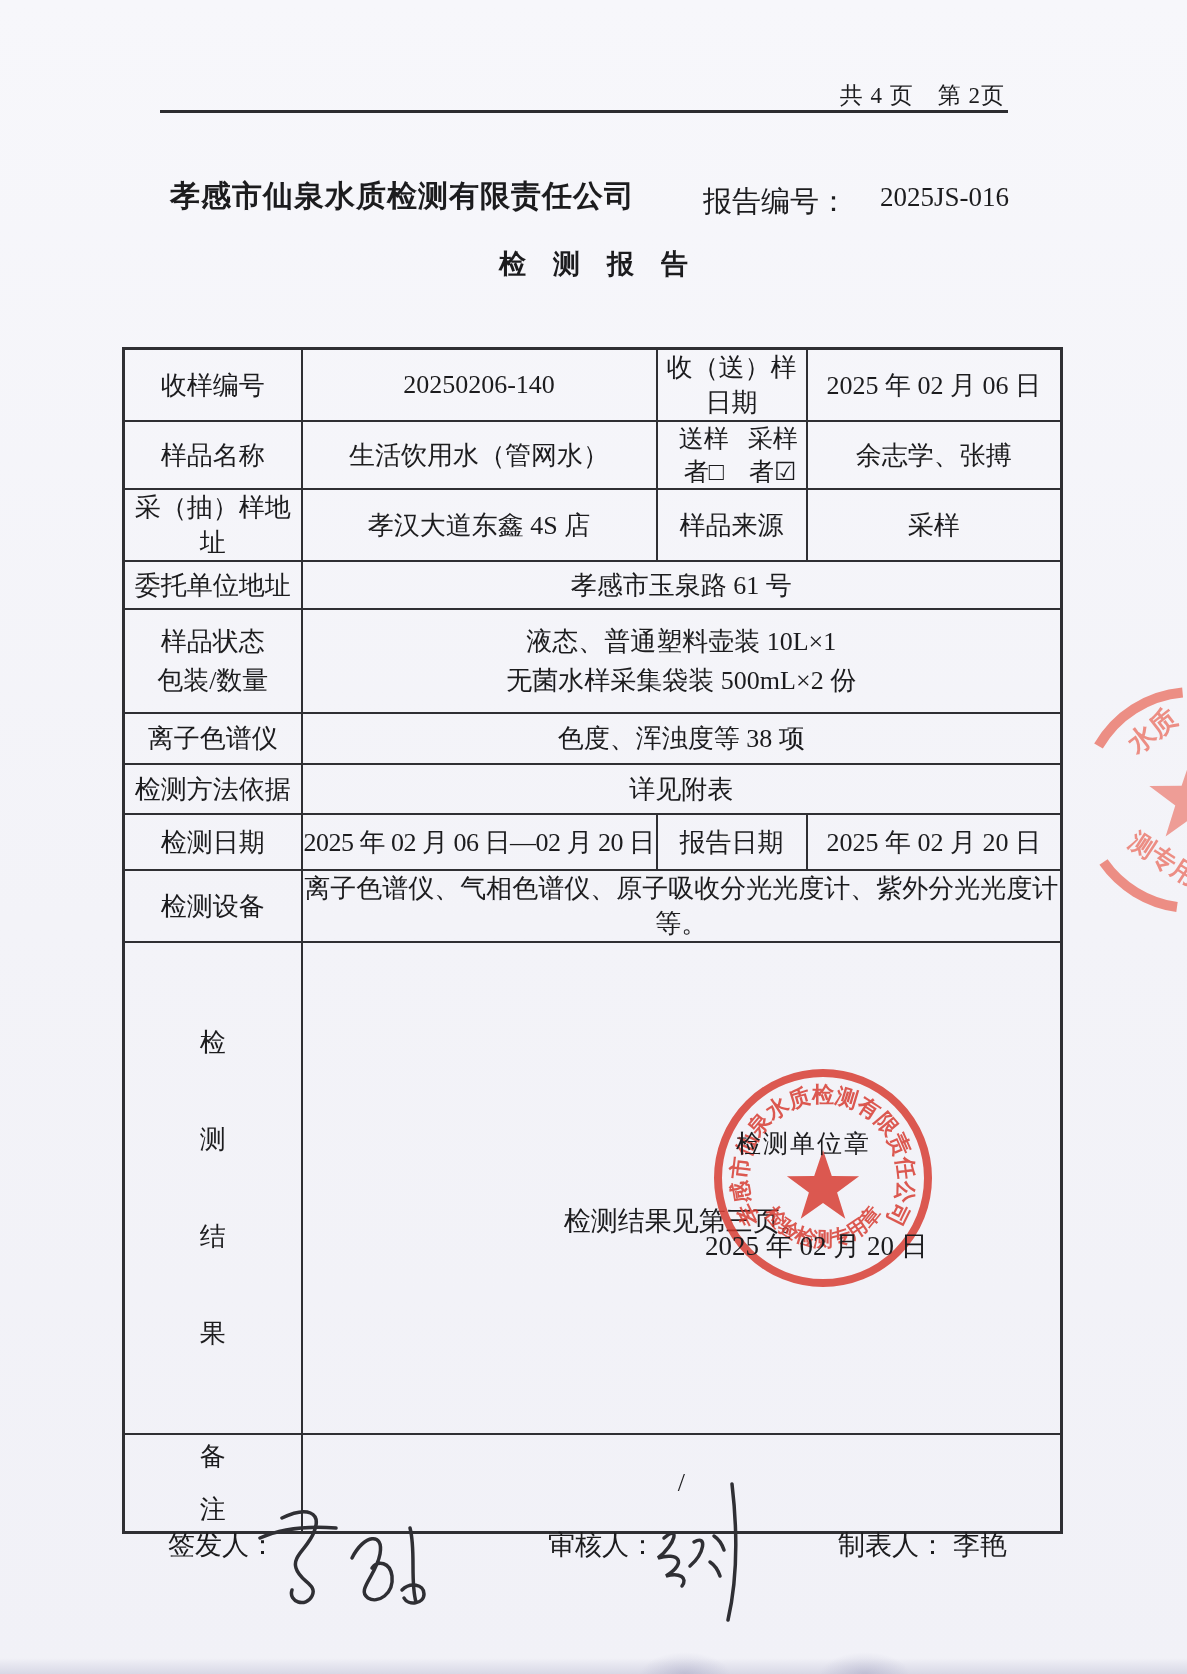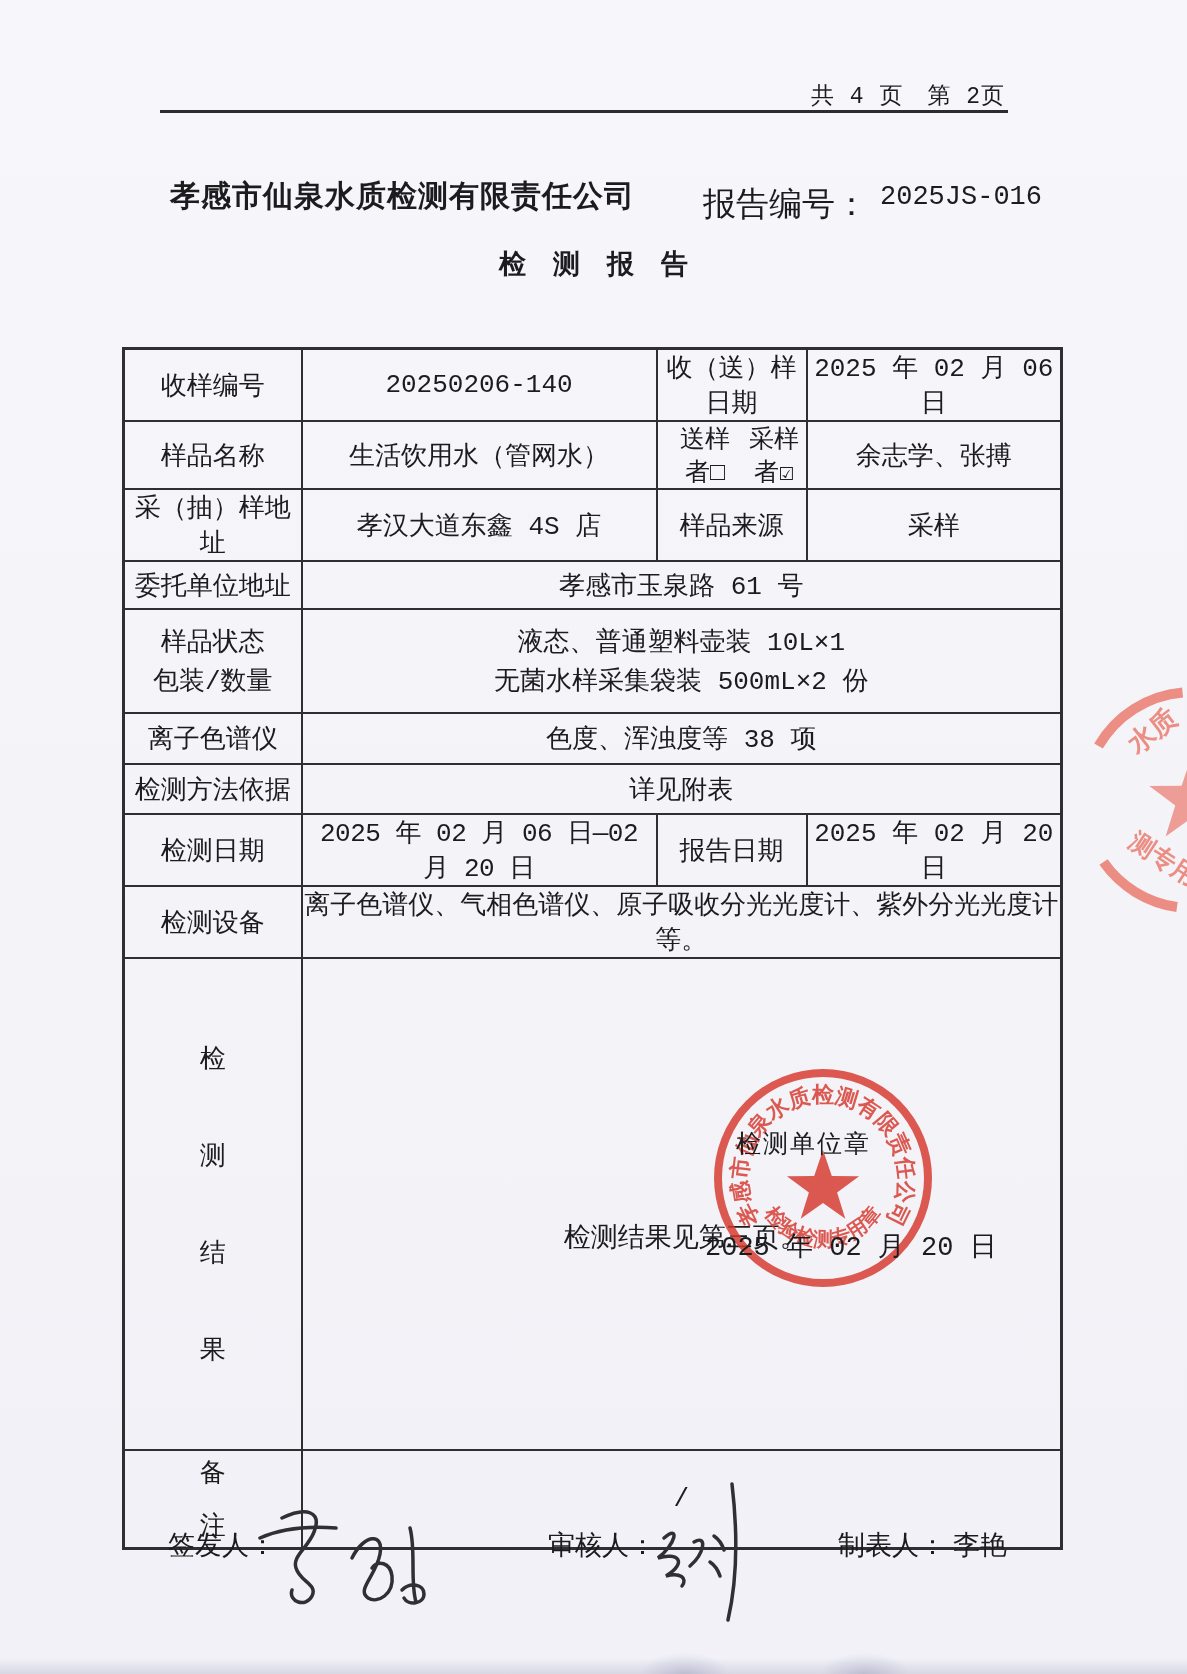--- a/index.html
+++ b/index.html
@@ -1,30 +1,30 @@
 <!DOCTYPE html>
 <html><head>
 <meta charset="utf-8">
 <style>
   html,body{margin:0;padding:0;background:#e9e9ee;}
   .page{
     position:relative;
     width:1187px;height:1674px;
     margin:0 auto;
     background:linear-gradient(180deg,#f7f7fb 0%,#f3f3f8 55%,#f1f1f7 100%);
-    font-family:Liberation Mono, monospace;
+    font-family:Liberation Serif, serif;
     color:#1c1c1e;
     overflow:hidden;
   }
   .abs{position:absolute;}
   
   .page-info{top:80px;right:182px;font-size:23px;letter-spacing:1px;}
   .top-rule{left:160px;top:110px;width:848px;height:3px;background:#2c2c30;}
   .company{left:170px;top:176px;font-size:30px;font-weight:bold;letter-spacing:1px;}
-  .report-no-label{left:703px;top:182px;font-size:33px;}
+  .report-no-label{left:703px;top:182px;font-size:29px;}
   .report-no{left:880px;top:182px;font-size:27px;}
   .doc-title{left:0;right:0;top:246px;text-align:center;font-size:27px;font-weight:bold;}
   
   table.report{
     position:absolute;left:122px;top:347px;
     border-collapse:collapse;table-layout:fixed;width:938px;border-radius:10px;
   }
   table.report td{
     border:2px solid #2f2f33;
     text-align:center;vertical-align:middle;

